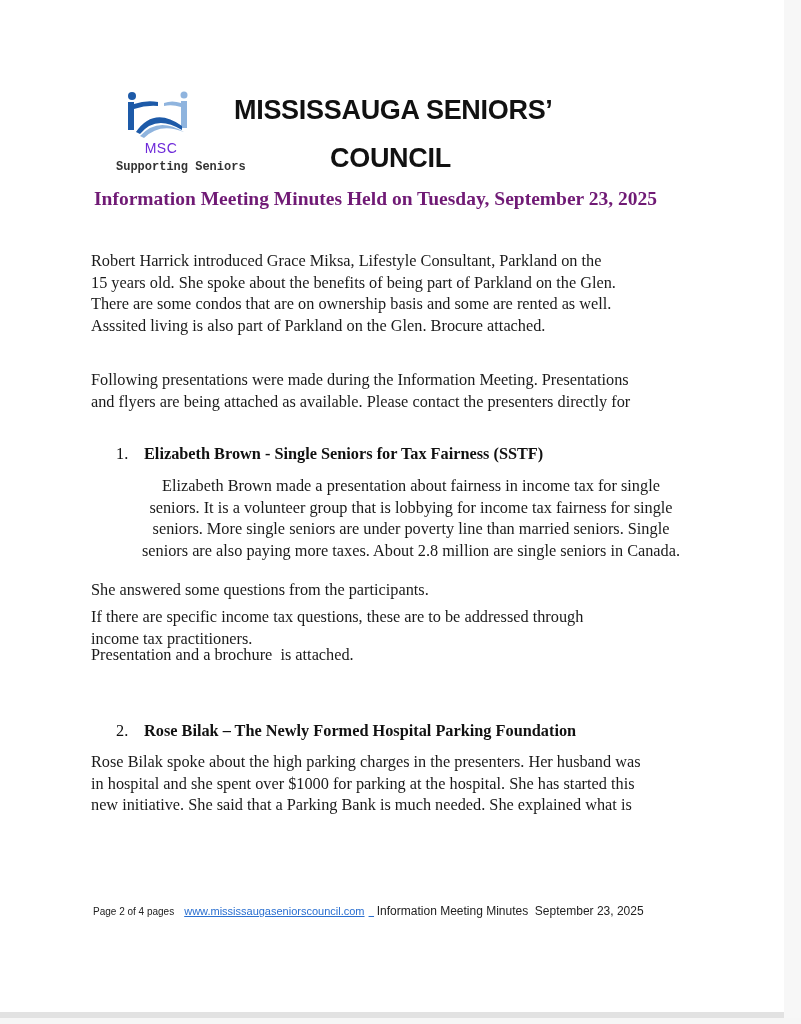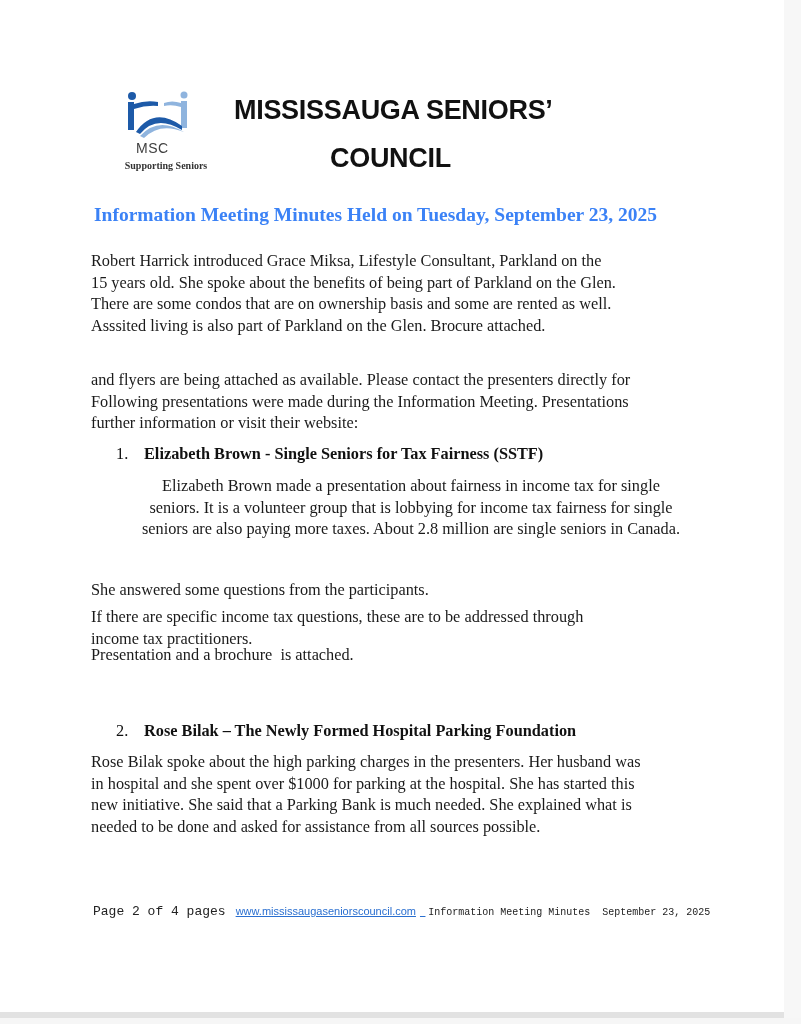--- a/index.html
+++ b/index.html
@@ -8,54 +8,54 @@
       font-family: "Liberation Serif", serif; color: #111;
     }
     .right-strip { position: absolute; top: 0; left: 784px; width: 17px; height: 1024px; background: #f7f7f7; }
     .bottom-bar { position: absolute; left: 0; top: 1012px; width: 784px; height: 6px; background: #e2e2e2; }
     .bottom-fill { position: absolute; left: 0; top: 1018px; width: 801px; height: 6px; background: #f6f6f6; }
 
     .page { position: absolute; left: 0; top: 0; width: 784px; height: 1012px; }
 
     .logo { position: absolute; left: 118px; top: 90px; width: 100px; height: 90px; }
     .logo svg { position: absolute; left: 6px; top: 0; }
-    .logo-msc { position: absolute; left: 18px; top: 50px; width: 50px; text-align: left;
-      font-family: "Liberation Sans", sans-serif; font-size: 14px; color: #404040; letter-spacing: 0.5px; }
+    .logo-msc { position: absolute; left: 18px; top: 50px; width: 50px; text-align: center;
+      font-family: "Liberation Sans", sans-serif; font-size: 14px; color: #6d28d9; letter-spacing: 0.5px; }
     .logo-tag { position: absolute; left: -2px; top: 70px; width: 100px; white-space: nowrap;
-      font-family: Liberation Serif, serif; font-size: 10px; font-weight: bold; color: #333; text-align: center; }
+      font-family: Liberation Mono, monospace; font-size: 12px; font-weight: bold; color: #333; text-align: center; }
 
     .org-title { position: absolute; left: 234px; top: 95px; font-family: "Liberation Sans", sans-serif;
       font-weight: bold; font-size: 27px; color: #111; white-space: nowrap; letter-spacing: -0.3px; }
     .org-title-2 { position: absolute; left: 330px; top: 143px; font-family: "Liberation Sans", sans-serif;
       font-weight: bold; font-size: 27px; color: #111; white-space: nowrap; letter-spacing: -0.3px; }
 
-    .doc-title { position: absolute; left: 94px; top: 204px; font-weight: bold; font-size: 19.5px;
-      white-space: nowrap; color: #3b82f6; }
+    .doc-title { position: absolute; left: 94px; top: 188px; font-weight: bold; font-size: 19.5px;
+      white-space: nowrap; color: #701a75; }
 
     .para { position: absolute; left: 91px; width: 640px; font-size: 16.3px; line-height: 21.5px; color: #1a1a1a; }
     .p1 { top: 250px; }
     .p2 { top: 369px; }
     .p3 { top: 475px; text-align: center; }
     .p4 { top: 579px; }
     .p5 { top: 606px; }
     .p6 { top: 644px; }
     .p7 { top: 751px; }
     .p8 { top: 849px; }
     .line { display: block; white-space: nowrap; }
 
     .item-heading { position: absolute; font-size: 16.3px; font-weight: bold; white-space: nowrap; color: #111; }
     .item-heading .num { font-weight: normal; display: inline-block; width: 28px; }
     .h1 { left: 116px; top: 444px; }
     .h2 { left: 116px; top: 721px; }
 
     .footer { position: absolute; left: 93px; top: 904px; white-space: nowrap; font-size: 11px; color: #222; }
-    .footer .pg { font-family: Liberation Mono, monospace; font-size: 13px; }
+    .footer .pg { font-family: Liberation Sans, sans-serif; font-size: 10px; }
     .footer a { color: #2a6fd0; text-decoration: underline; font-family: "Liberation Sans", sans-serif;
       font-size: 11px; margin-left: 10px; margin-right: 4px; }
-    .footer .ftext { font-family: Liberation Mono, monospace; font-size: 10px; }
+    .footer .ftext { font-family: Liberation Sans, sans-serif; font-size: 12px; }
   </style>
 </head>
 <body>
 
 <div class="page">
 
   <div class="logo">
     <svg width="70" height="52" viewBox="0 0 70 52">
 
       <circle cx="8" cy="6" r="4" fill="#1d5aa8"></circle>
@@ -79,53 +79,52 @@
   <div class="doc-title">Information Meeting Minutes Held on Tuesday, September 23, 2025</div>
 
   <div class="para p1">
     <span class="line">Robert Harrick introduced Grace Miksa, Lifestyle Consultant, Parkland on the</span>
     <span class="line">15 years old. She spoke about the benefits of being part of Parkland on the Glen.</span>
     <span class="line">There are some condos that are on ownership basis and some are rented as well.</span>
     <span class="line">Asssited living is also part of Parkland on the Glen. Brocure attached.</span>
   </div>
 
   <div class="para p2">
+    <span class="line">Following presentations were made during the Information Meeting. Presentations</span>
     <span class="line">and flyers are being attached as available. Please contact the presenters directly for</span>
-    <span class="line">Following presentations were made during the Information Meeting. Presentations</span>
-    <span class="line">further information or visit their website:</span>
   </div>
 
   <div class="item-heading h1">
     <span class="num">1.</span><span>Elizabeth Brown - Single Seniors for Tax Fairness (SSTF)</span>
   </div>
 
   <div class="para p3">
     <span class="line">Elizabeth Brown made a presentation about fairness in income tax for single</span>
     <span class="line">seniors. It is a volunteer group that is lobbying for income tax fairness for single</span>
+    <span class="line">seniors. More single seniors are under poverty line than married seniors. Single</span>
     <span class="line">seniors are also paying more taxes. About 2.8 million are single seniors in Canada.</span>
   </div>
 
   <div class="para p4">She answered some questions from the participants.</div>
 
   <div class="para p5">
     <span class="line">If there are specific income tax questions, these are to be addressed through</span>
     <span class="line">income tax practitioners.</span>
   </div>
 
   <div class="para p6" style="white-space: pre;">Presentation and a brochure  is attached.</div>
 
   <div class="item-heading h2">
     <span class="num">2.</span><span>Rose Bilak – The Newly Formed Hospital Parking Foundation</span>
   </div>
 
   <div class="para p7">
     <span class="line">Rose Bilak spoke about the high parking charges in the presenters. Her husband was</span>
     <span class="line">in hospital and she spent over $1000 for parking at the hospital. She has started this</span>
     <span class="line">new initiative. She said that a Parking Bank is much needed. She explained what is</span>
-    <span class="line">needed to be done and asked for assistance from all sources possible.</span>
   </div>
 
 
   <div class="footer">
     <span class="pg">Page 2 of 4 pages</span><a>www.mississaugaseniorscouncil.com</a><span style="text-decoration: underline; color:#2a6fd0;">&nbsp;&nbsp;</span>
     <span class="ftext" style="white-space: pre;">Information Meeting Minutes  September 23, 2025</span>
   </div>
 </div>
 
 <div class="right-strip"></div>

